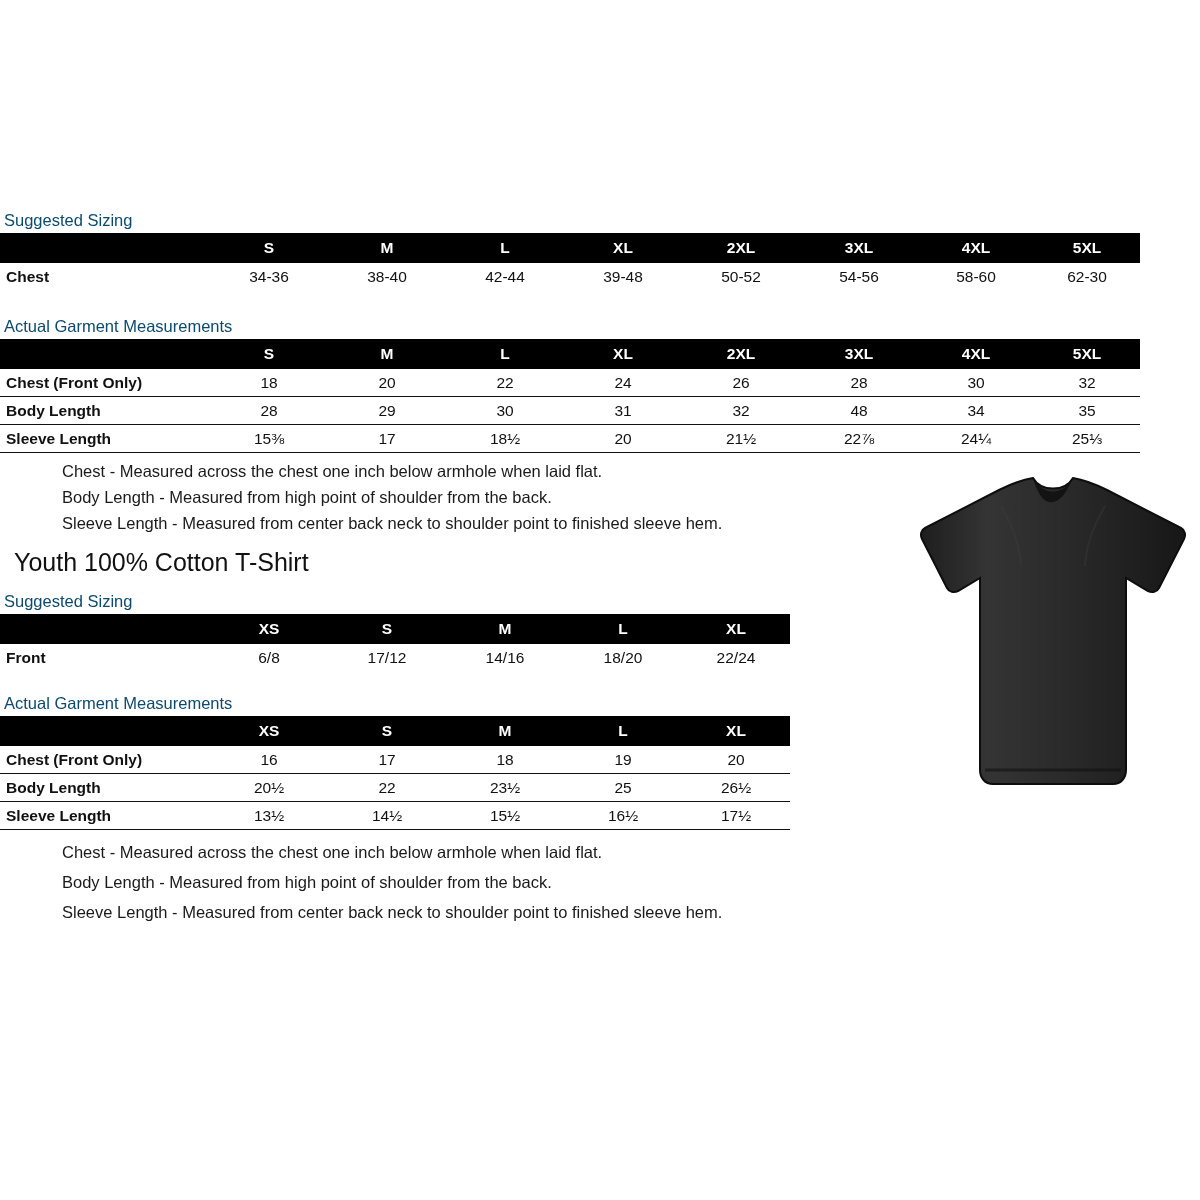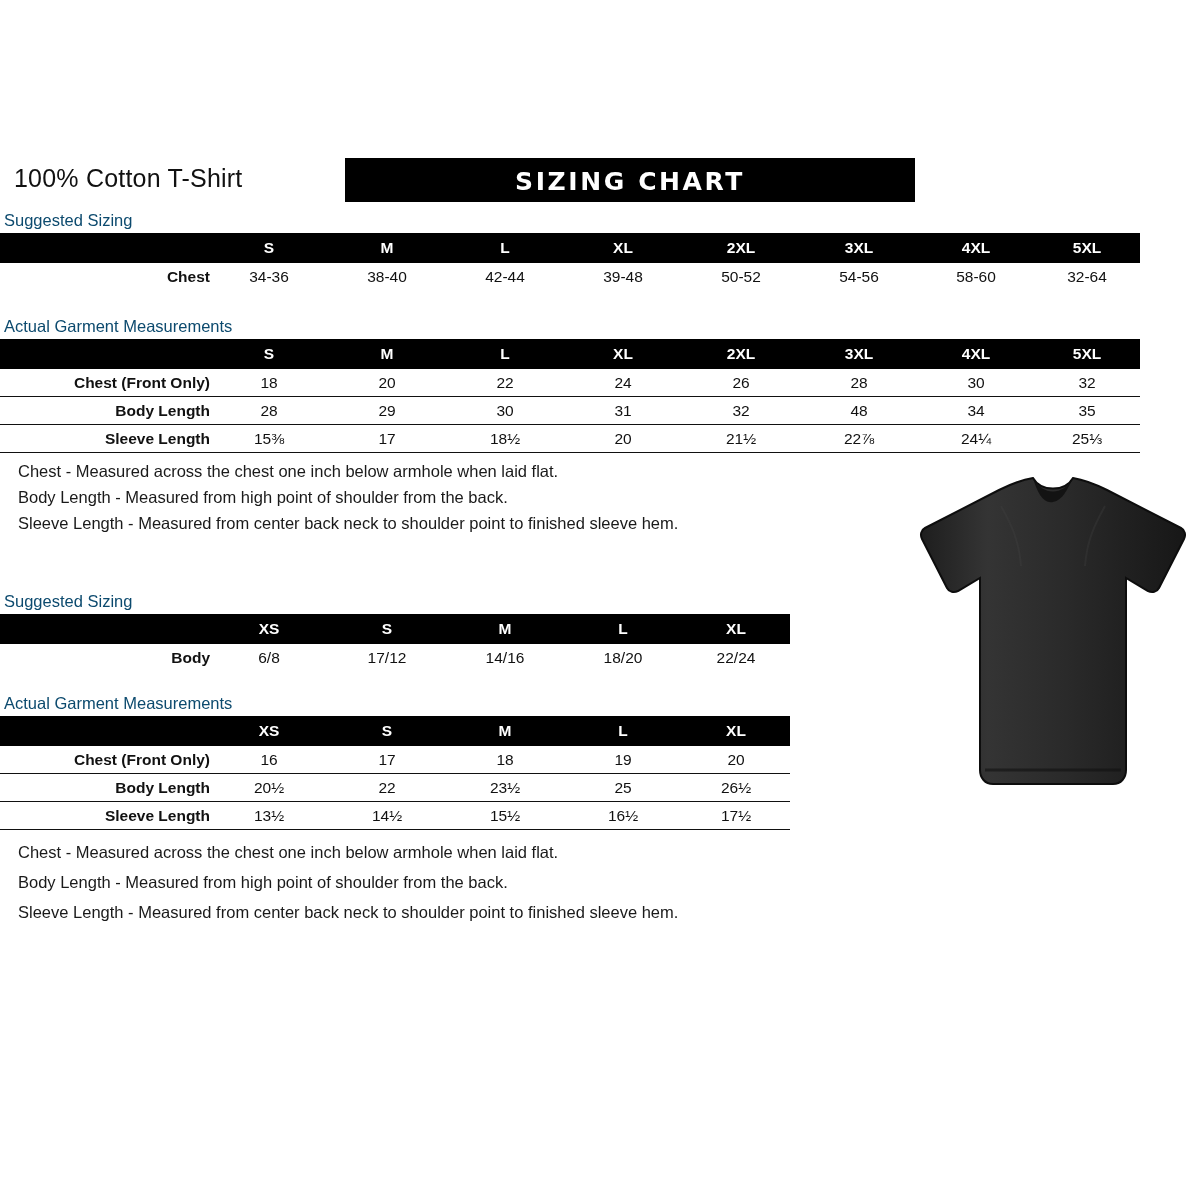--- a/index.html
+++ b/index.html
@@ -86,21 +86,21 @@
   }
   table.sz thead th {
     background: #000000;
     color: #ffffff;
     font-weight: 700;
     font-size: 15.5px;
     height: 30px;
   }
   table.sz tbody td.rowlabel,
   table.sz thead th.rowlabel {
-    text-align: right;
+    text-align: left;
     padding-left: 6px;
     font-weight: 700;
   }
   table.sz tbody td.rowlabel {
     font-weight: 700;
     color: #111;
   }
   table.sz.striped tbody tr {
     border-bottom: 1.5px solid #111;
   }
@@ -111,20 +111,21 @@
   table.sz.plain tbody tr {
     border-bottom: none;
   }
 
   
   .note {
     position: absolute;
     font-size: 16.5px;
     color: #1a1a1a;
     white-space: nowrap;
+    margin-left: 44px;
   }
 
   
   .youth-title {
     position: absolute;
     left: 14px;
     top: 548px;
     font-size: 25px;
     font-weight: 400;
     color: #111;
@@ -138,26 +139,20 @@
     top: 470px;
     width: 300px;
     height: 340px;
   }
 </style>
 </head>
 <body>
 
 <div class="page">
 
-  <div class="header-row">
-    <div class="adult-title">100% Cotton T-Shirt</div>
-    <div class="sizing-banner">
-      <span>SIZING CHART</span>
-    </div>
-  </div>
 
   <div class="caption" style="left:4px; top:211px;">Suggested Sizing</div>
 
   <table class="sz plain" style="left:0px; top:233px; width:1140px;">
     <colgroup>
       <col style="width:210px">
         <col style="width:118px">
         <col style="width:118px">
         <col style="width:118px">
       <col style="width:118px">
@@ -182,21 +177,21 @@
     <tbody>
       <tr>
         <td class="rowlabel">Chest</td>
         <td>34-36</td>
         <td>38-40</td>
         <td>42-44</td>
         <td>39-48</td>
         <td>50-52</td>
         <td>54-56</td>
         <td>58-60</td>
-        <td>32-64</td>
+        <td>62-30</td>
       </tr>
     </tbody>
   </table>
 
   <div class="caption" style="left:4px; top:317px;">Actual Garment Measurements</div>
 
   <table class="sz striped" style="left:0px; top:339px; width:1140px;">
     <colgroup>
       <col style="width:210px">
         <col style="width:118px">
@@ -255,20 +250,21 @@
         <td>24¼</td>
         <td>25⅓</td>
       </tr>
     </tbody>
   </table>
 
   <div class="note" style="left:18px; top:462px;">Chest - Measured across the chest one inch below armhole when laid flat.</div>
   <div class="note" style="left:18px; top:488px;">Body Length - Measured from high point of shoulder from the back.</div>
   <div class="note" style="left:18px; top:514px;">Sleeve Length - Measured from center back neck to shoulder point to finished sleeve hem.</div>
 
+  <div class="youth-title">Youth 100% Cotton T-Shirt</div>
 
   <div class="caption" style="left:4px; top:592px;">Suggested Sizing</div>
 
   <table class="sz plain" style="left:0px; top:614px; width:790px;">
     <colgroup>
       <col style="width:210px">
         <col style="width:118px">
         <col style="width:118px">
         <col style="width:118px">
       <col style="width:118px">
@@ -279,21 +275,21 @@
         <th class="rowlabel"></th>
         <th>XS</th>
         <th>S</th>
         <th>M</th>
         <th>L</th>
         <th>XL</th>
       </tr>
     </thead>
     <tbody>
       <tr>
-        <td class="rowlabel">Body</td>
+        <td class="rowlabel">Front</td>
         <td>6/8</td>
         <td>17/12</td>
         <td>14/16</td>
         <td>18/20</td>
         <td>22/24</td>
       </tr>
     </tbody>
   </table>
 
   <div class="caption" style="left:4px; top:694px;">Actual Garment Measurements</div>

